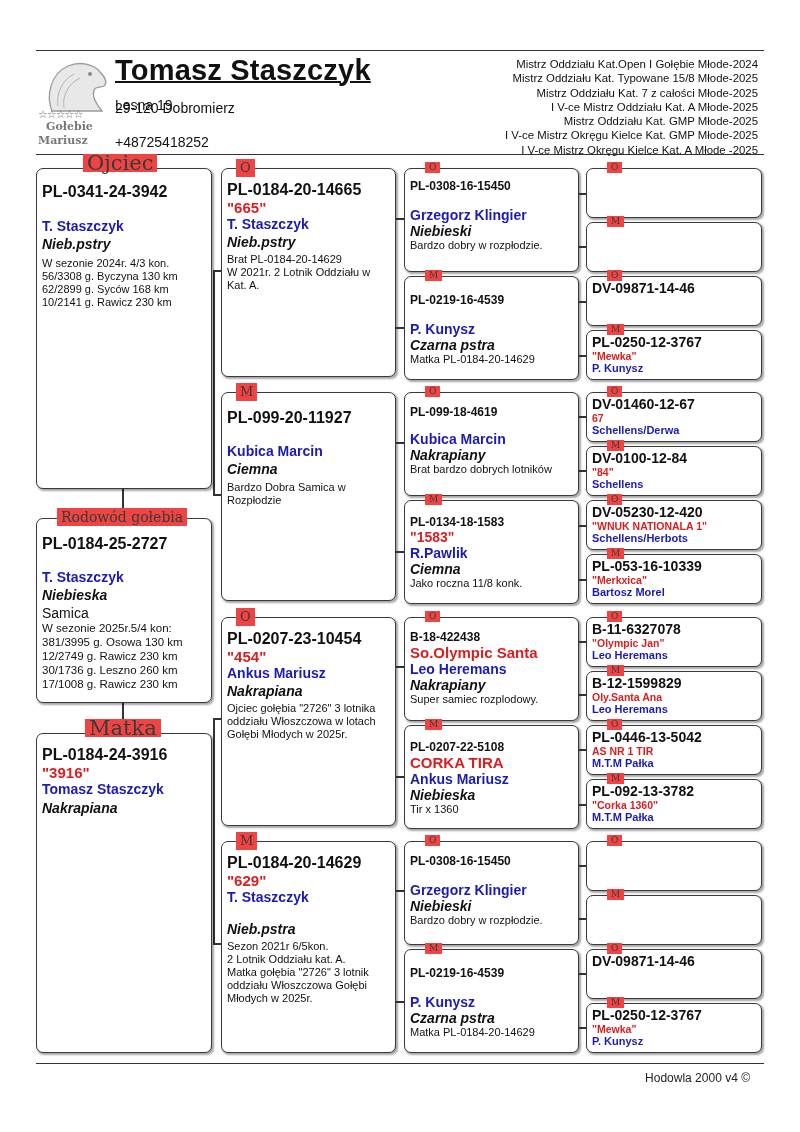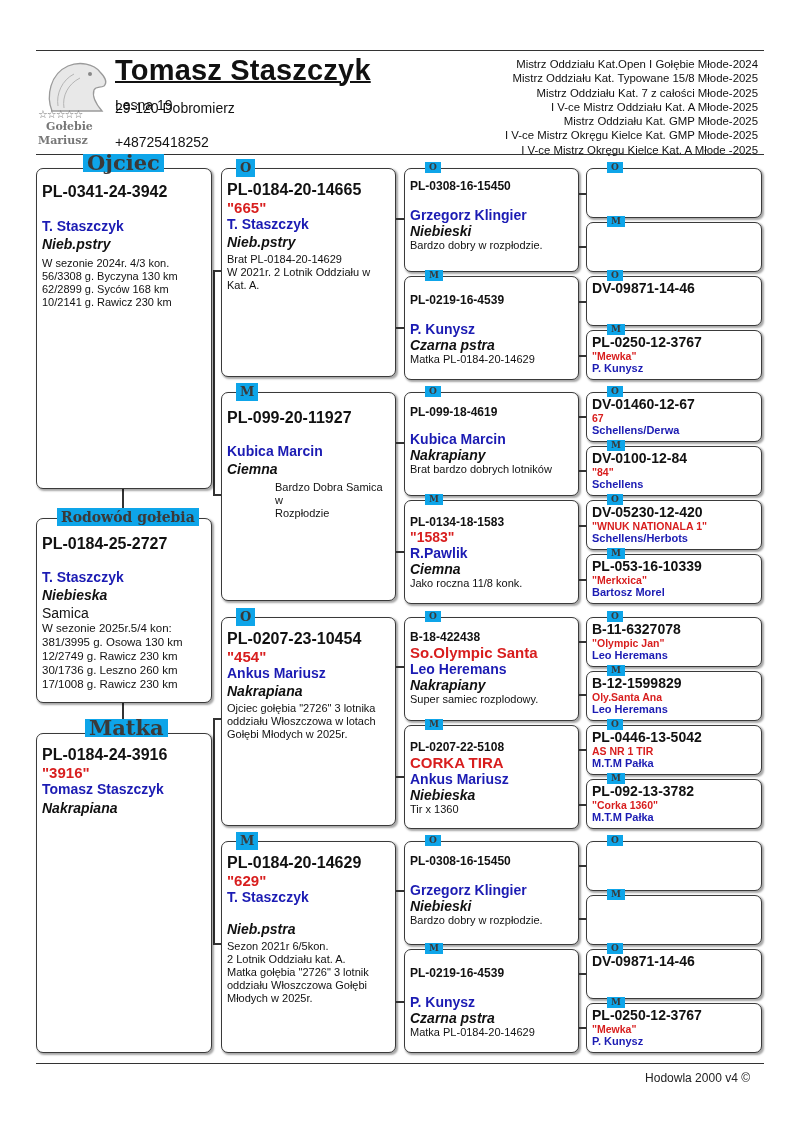--- a/index.html
+++ b/index.html
@@ -6,22 +6,22 @@
   body { width:800px; height:1132px; position:relative; overflow:hidden;
          font-family:"Liberation Sans", sans-serif; color:#111; }
   .hline { position:absolute; left:36px; width:728px; height:1px; background:#333; }
   .logo { position:absolute; left:38px; top:56px; width:72px; height:96px; }
   .owner-name { position:absolute; left:115px; top:54px; font-size:29px; font-weight:bold;
                 text-decoration:underline; text-decoration-thickness:2px; letter-spacing:0.2px; }
   .addr { position:absolute; left:115px; font-size:14px; color:#111; }
   .titles { position:absolute; right:42px; top:57px; text-align:right; font-size:11.4px; line-height:14.3px; color:#111; }
   .box { position:absolute; border:1.4px solid #3a3a3a; border-radius:7px; background:#fff;
          box-shadow:1.5px 1.5px 2px rgba(0,0,0,0.35); box-sizing:border-box; padding:6px 5px 3px 5px; }
-  .legend { position:absolute; top:-11px; background:#0ea5e9; font-family:"DejaVu Serif", serif;
-            font-weight:bold; color:#3a3a3a; padding:0 4px; line-height:18px; white-space:nowrap; }
+  .legend { position:absolute; top:-11px; background:#ef4444; font-family:"DejaVu Serif", serif;
+            font-weight:normal; color:#3a3a3a; padding:0 4px; line-height:18px; white-space:nowrap; }
   .lg-big { font-size:21px; top:-15px; }
   .lg-mid { font-size:14px; top:-11px; }
   .lg-sm { font-size:13px; top:-10px; left:14px; }
   .lg-xs { font-size:9px; top:-7px; left:20px; line-height:11px; }
   .ring { font-weight:bold; color:#111; white-space:nowrap; }
   .nick { font-weight:bold; color:#d81e1e; white-space:nowrap; }
   .breeder { font-weight:bold; color:#1b1bb3; white-space:nowrap; }
   .color { font-weight:bold; font-style:italic; color:#111; }
   .notes { font-size:11px; line-height:13px; color:#111; }
   .c1 .ring { font-size:16px; }
@@ -124,21 +124,21 @@
     <div>W 2021r. 2 Lotnik Oddziału w</div>
     <div>Kat. A.</div>
   </div>
 </div>
 
 <div class="box c1" style="left:221px;top:392px;width:175px;height:209px;">
   <span class="legend lg-sm">M</span>
   <div class="ring" style="margin-top:10px;">PL-099-20-11927</div>
   <div class="breeder" style="margin-top:16px;">Kubica Marcin</div>
   <div class="color" style="margin-top:2px;">Ciemna</div>
-  <div class="notes" style="margin-top:4px;margin-left:48px;">
+  <div class="notes" style="margin-top:4px;">
     <div>Bardzo Dobra Samica w</div>
     <div>Rozpłodzie</div>
   </div>
 </div>
 
 <div class="box c1" style="left:221px;top:617px;width:175px;height:209px;">
   <span class="legend lg-sm">O</span>
   <div class="ring" style="margin-top:6px;">PL-0207-23-10454</div>
   <div class="nick">"454"</div>
   <div class="breeder">Ankus Mariusz</div>

